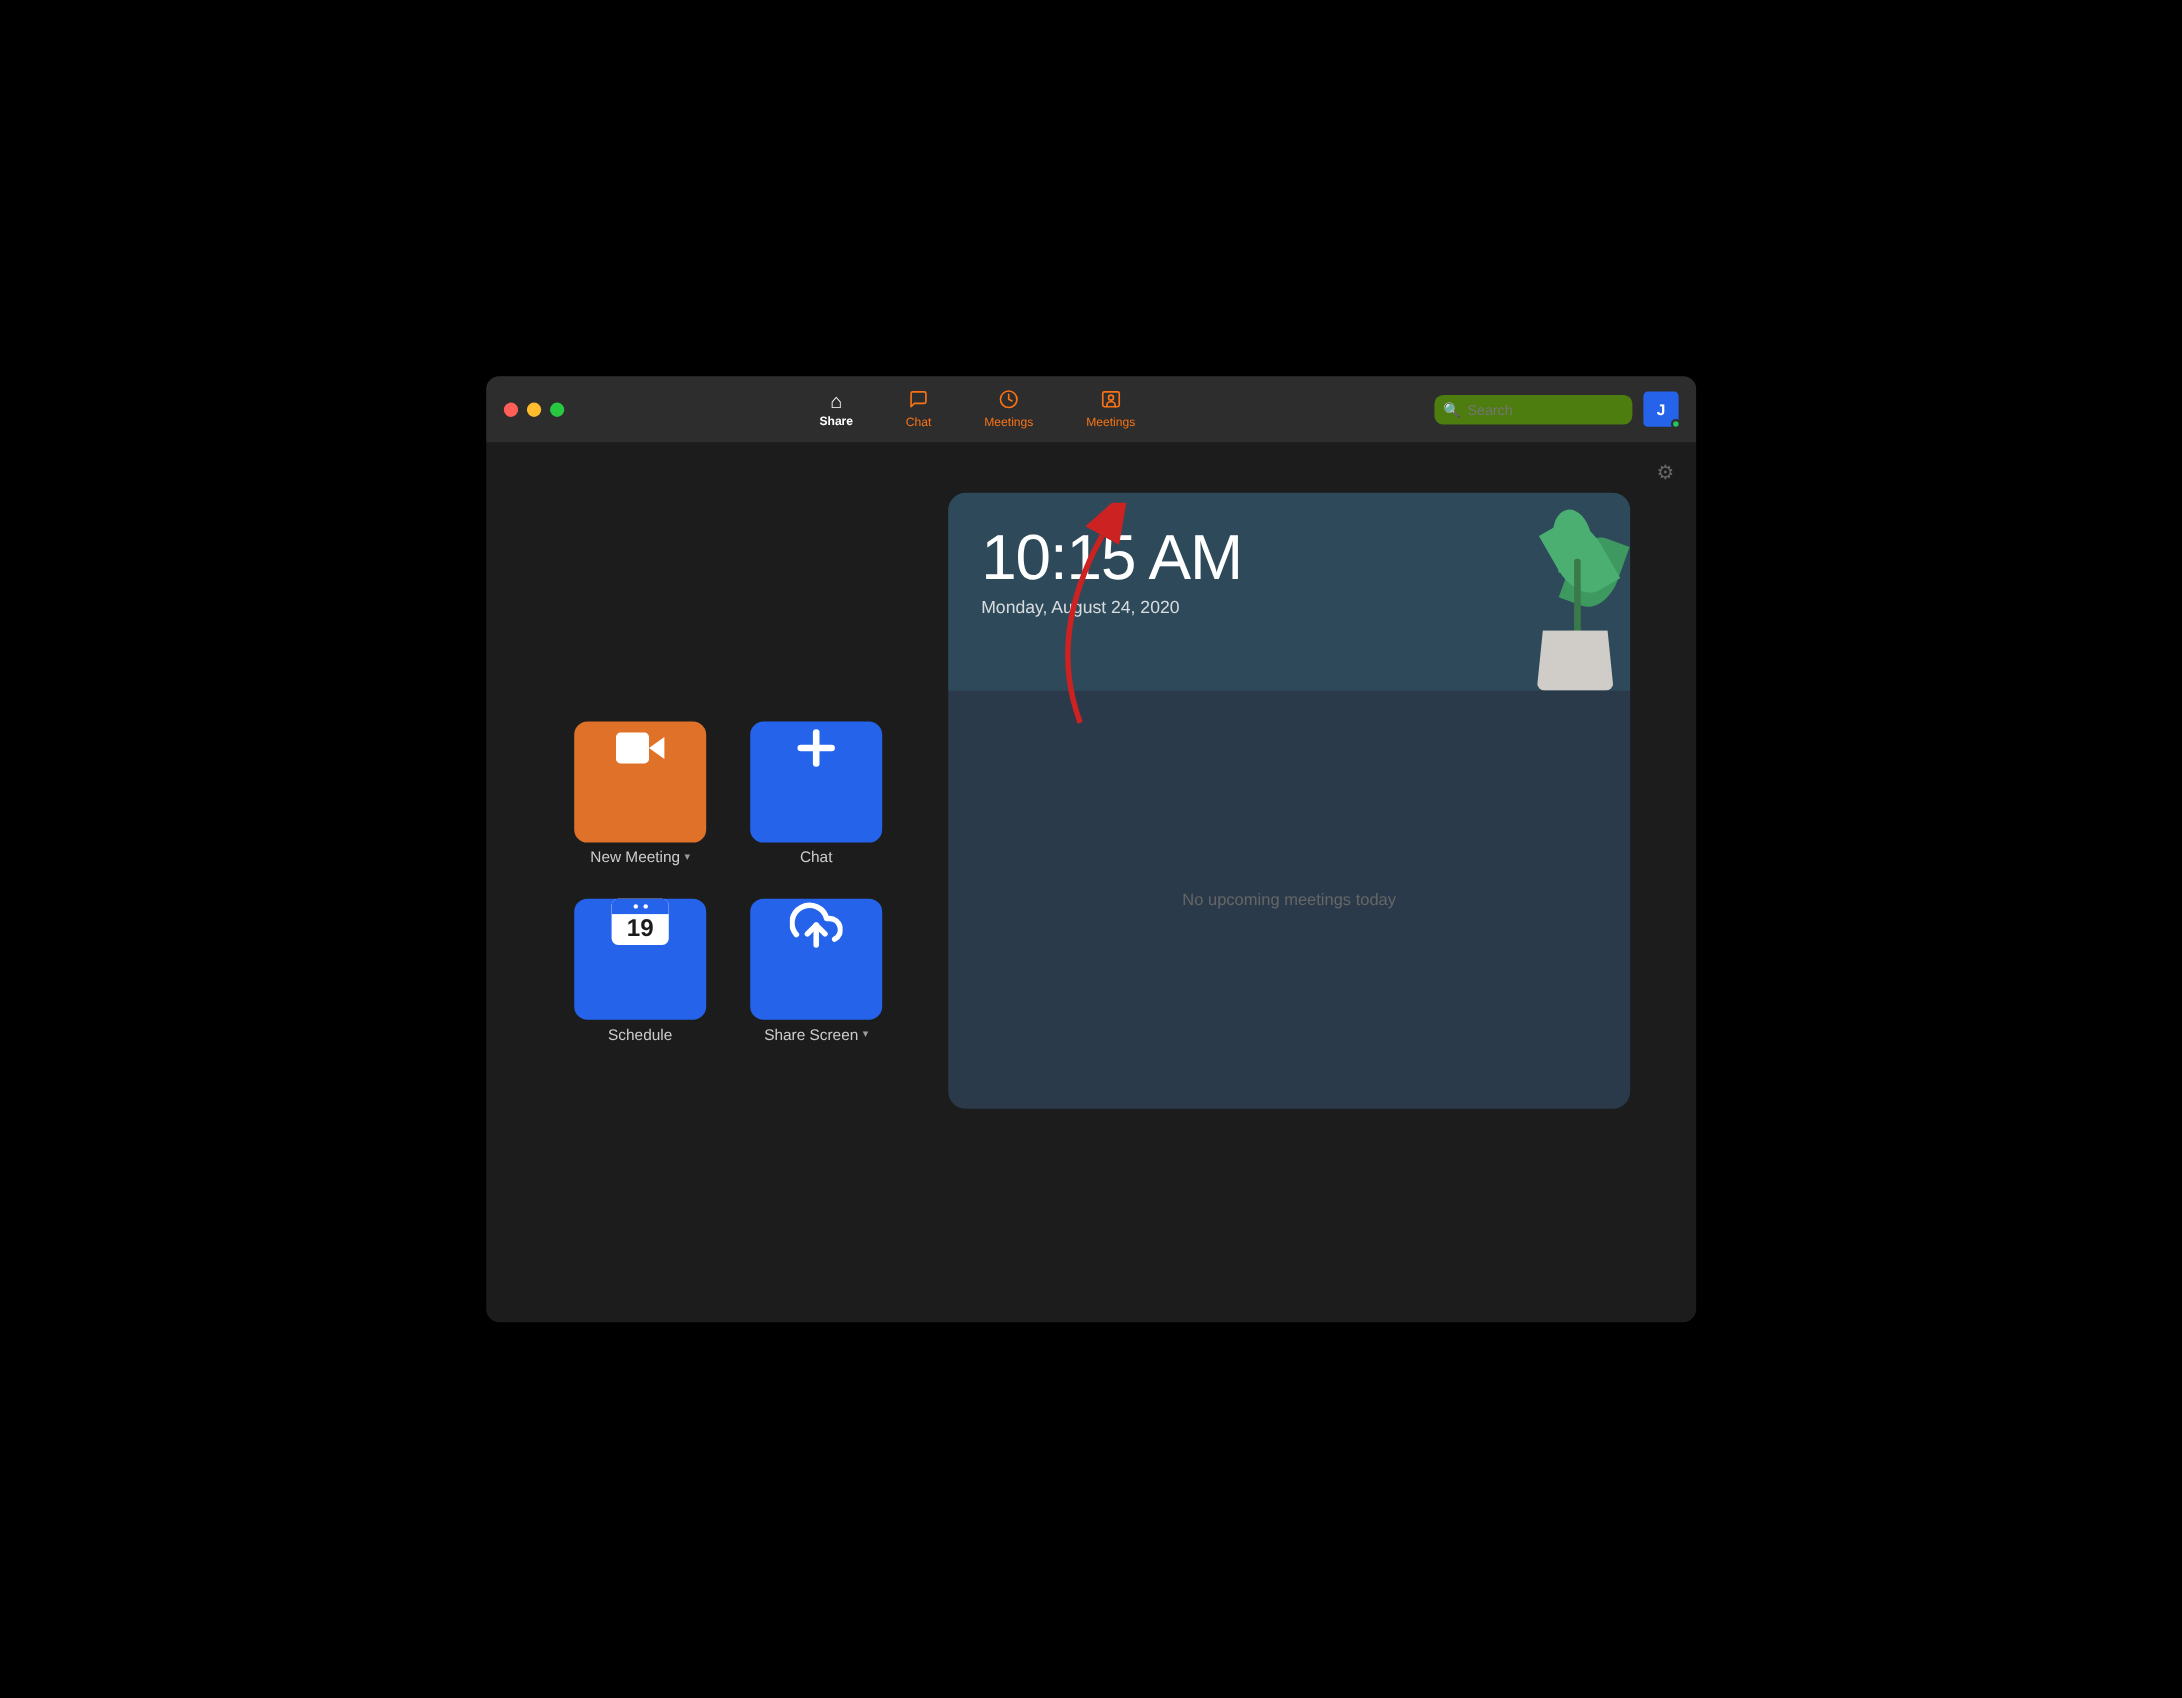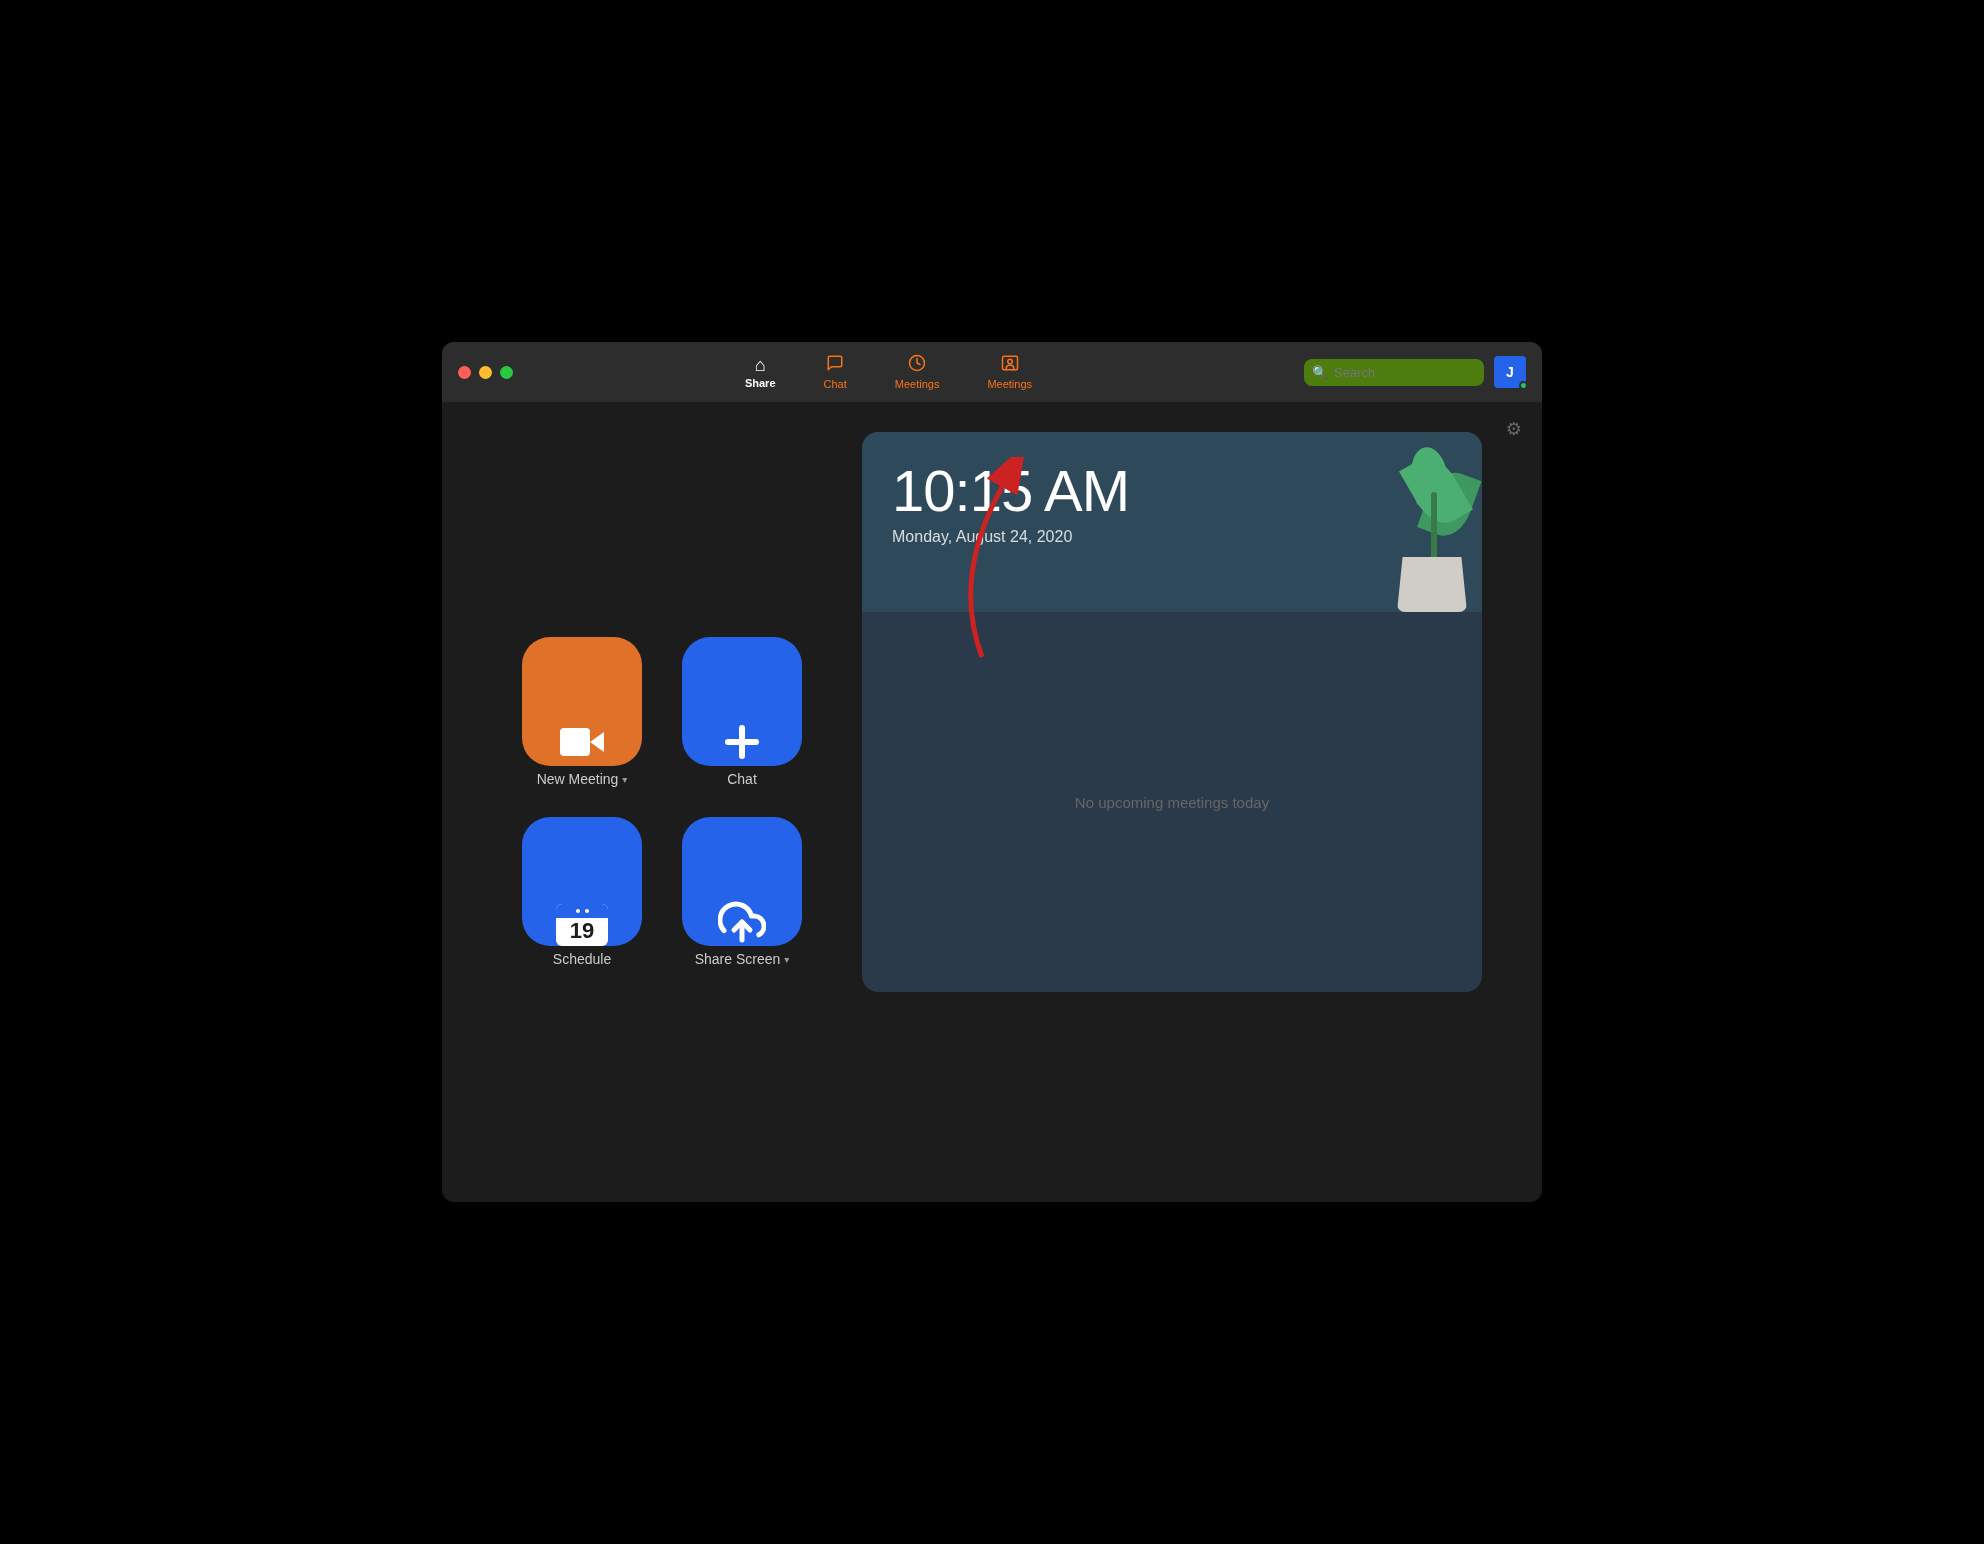--- a/index.html
+++ b/index.html
@@ -176,24 +176,24 @@
     .action-item {
       display: flex;
       flex-direction: column;
       align-items: center;
       gap: 5px;
       cursor: pointer;
     }
 
     .action-btn {
       width: 120px;
-      height: 129px;
-      border-radius: 28px;
-      display: flex;
-      align-items: flex-end;
+      height: 110px;
+      border-radius: 12px;
+      display: flex;
+      align-items: flex-start;
       justify-content: center;
       font-size: 42px;
       color: white;
       transition: transform 0.15s, filter 0.15s;
     }
 
     .btn-orange { background: #e07128; }
     .btn-blue { background: #2563eb; }
 
     .action-label {
@@ -257,20 +257,21 @@
     }
 
     .time-widget {
       background: #2a3a4a;
       border-radius: 16px;
       overflow: hidden;
       flex: 1;
       display: flex;
       flex-direction: column;
       max-height: 560px;
+      margin-top: 16px;
     }
 
     .time-header {
       background: #2e4a5a;
       padding: 30px 30px 24px;
       display: flex;
       align-items: flex-start;
       justify-content: space-between;
       min-height: 180px;
       position: relative;

